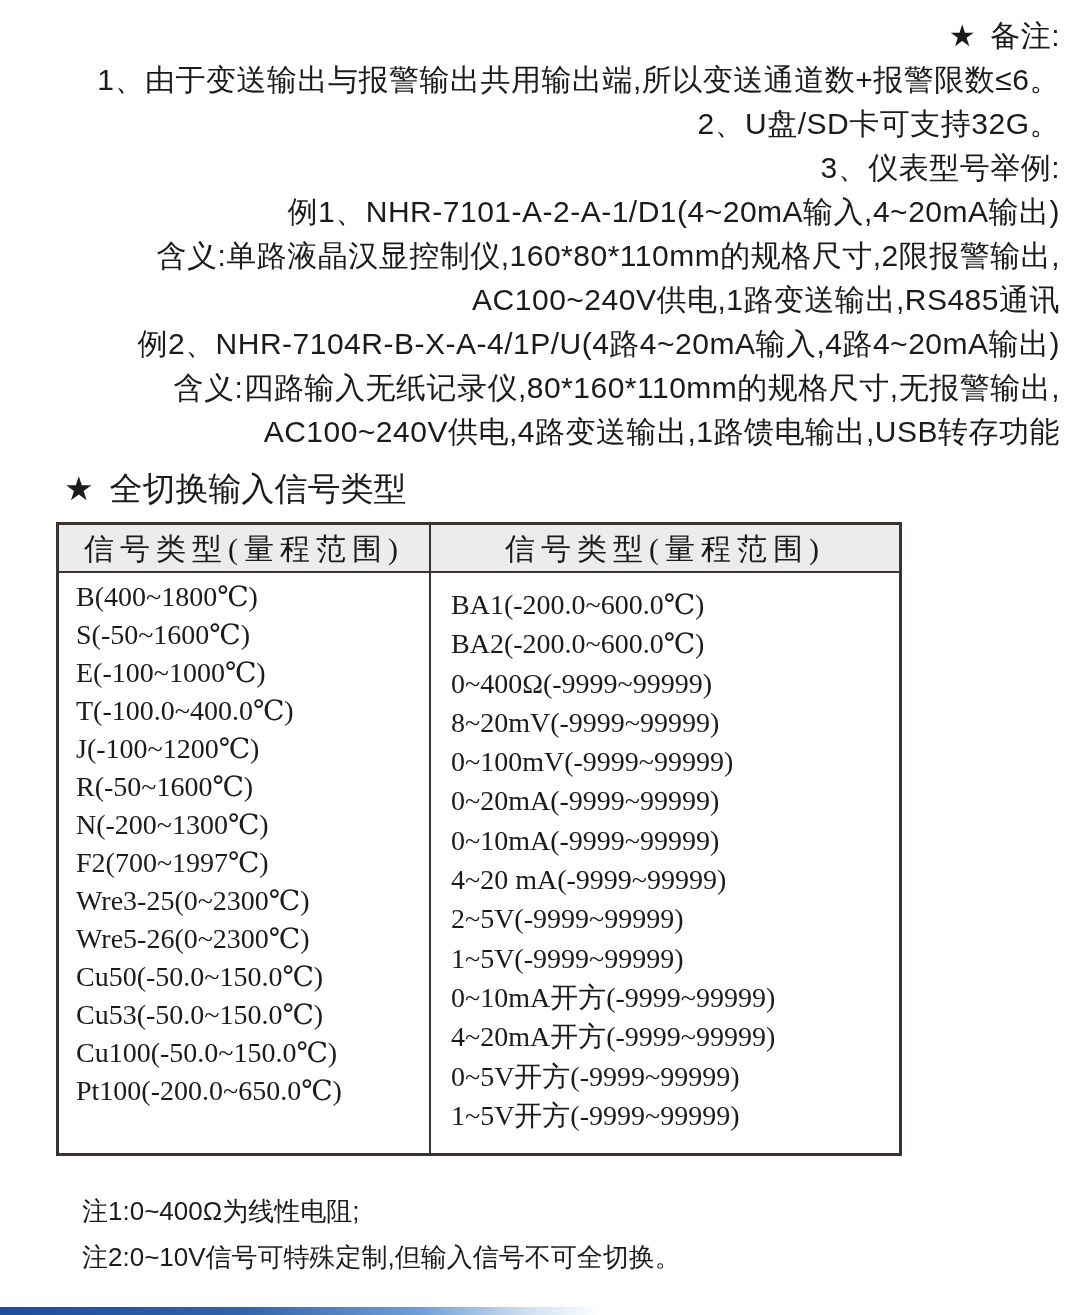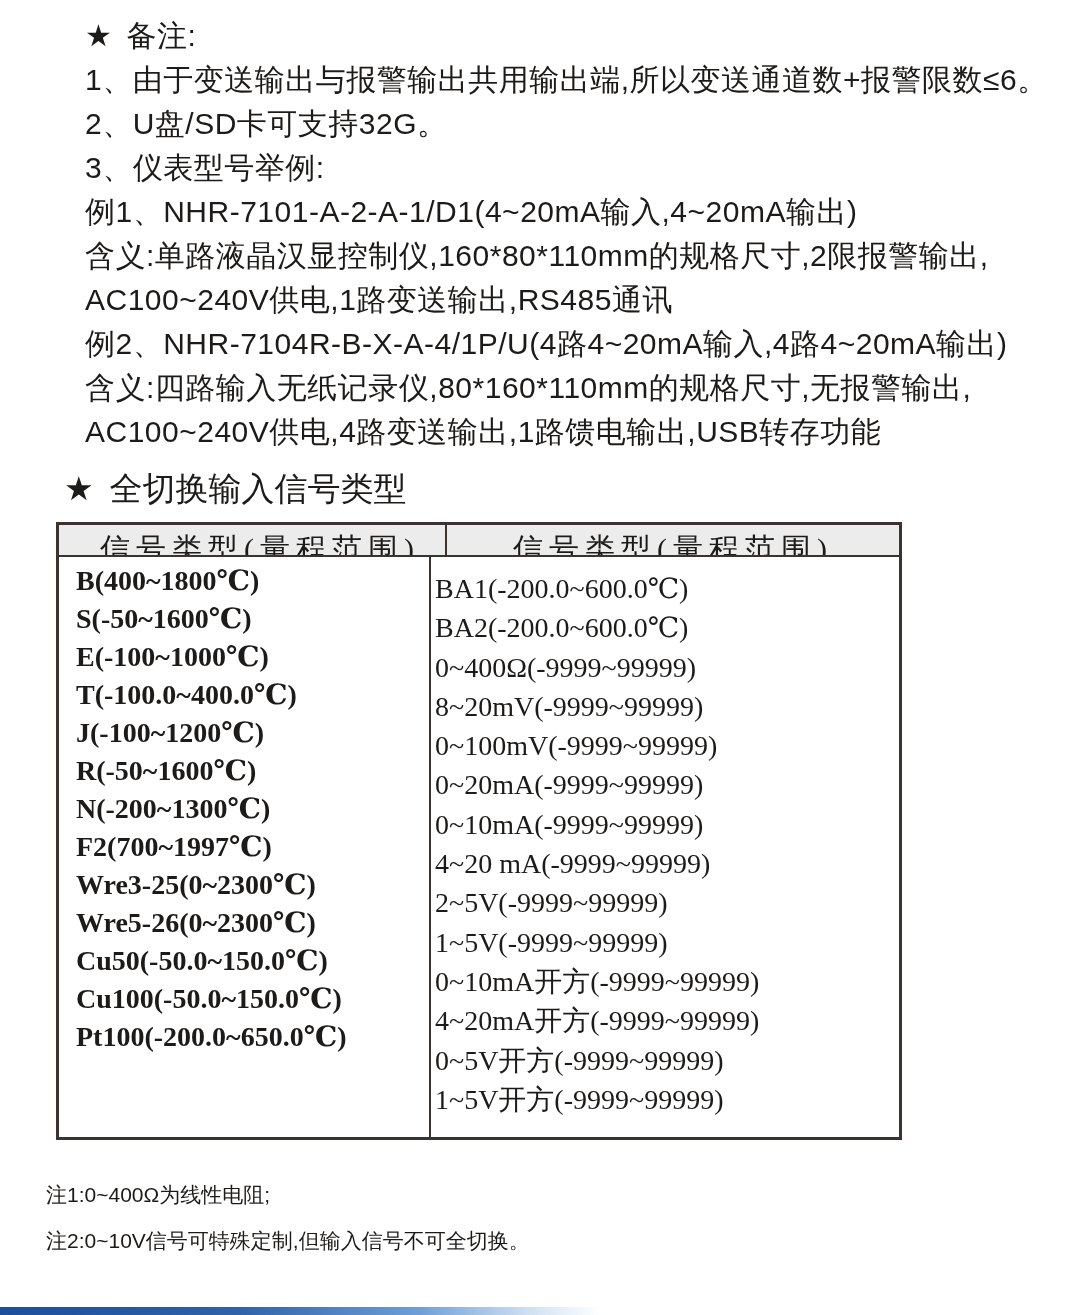--- a/index.html
+++ b/index.html
@@ -17,20 +17,21 @@
   .remarks {
     padding-top: 14px;
     margin-left: 85px;
     margin-right: 20px;
   }
   .remark-line {
     font-size: 30px;
     line-height: 44px;
     letter-spacing: 0.5px;
     white-space: nowrap;
+    text-align: right;
   }
   .remark-heading .star { margin-right: 14px; font-size: 30px; }
 
   
   .signal-title-row {
     margin: 12px 0 0 64px;
     font-size: 33px;
     line-height: 46px;
     white-space: nowrap;
   }
@@ -40,54 +41,54 @@
   .sig-table {
     margin: 10px 0 0 56px;
     width: 846px;
     border: 3px solid #3a332f;
     font-family: "Liberation Serif", "DejaVu Serif", serif;
   }
   .sig-thead {
     display: flex;
     background: #ececec;
     border-bottom: 2px solid #3a332f;
-    height: 32px;
-    padding-left: 16px;
+    height: 48px;
   }
   .sig-th {
     font-size: 30px;
     line-height: 48px;
     text-align: center;
     letter-spacing: 6px;
     white-space: nowrap;
     overflow: hidden;
   }
   .sig-th.left  { width: 372px; border-right: 2px solid #3a332f; }
   .sig-th.right { flex: 1; }
 
   .sig-tbody { display: flex; min-height: 580px; }
   .sig-col { font-size: 28px; white-space: nowrap; }
   .sig-col.left {
     width: 372px;
     border-right: 2px solid #3a332f;
     padding: 5px 0 6px 17px;
   }
-  .sig-col.left .sig-row { line-height: 38px; font-weight: bold; }
+  .sig-col.left .sig-row { line-height: 38px; }
   .sig-col.right {
     flex: 1;
-    padding: 12px 0 0 4px;
+    padding: 12px 0 0 20px;
   }
   .sig-col.right .sig-row { line-height: 39.3px; }
 
   
   .footnotes { margin: 32px 0 0 46px; }
   .footnote {
-    font-size: 21px;
+    font-size: 26px;
     line-height: 46px;
     white-space: nowrap;
+    margin-left: 36px;
   }
 
   
   .footer-bar {
     position: absolute;
     left: 0;
     bottom: 0;
     width: 600px;
     height: 8px;
     background: linear-gradient(90deg, #1c4e9c 0%, #2f62a8 40%, #6f9fd8 70%, #cfe0f2 88%, #ffffff 100%);
@@ -129,20 +130,21 @@
           <div class="sig-row">S(-50~1600℃)</div>
           <div class="sig-row">E(-100~1000℃)</div>
           <div class="sig-row">T(-100.0~400.0℃)</div>
           <div class="sig-row">J(-100~1200℃)</div>
           <div class="sig-row">R(-50~1600℃)</div>
           <div class="sig-row">N(-200~1300℃)</div>
           <div class="sig-row">F2(700~1997℃)</div>
           <div class="sig-row">Wre3-25(0~2300℃)</div>
           <div class="sig-row">Wre5-26(0~2300℃)</div>
           <div class="sig-row">Cu50(-50.0~150.0℃)</div>
+          <div class="sig-row">Cu53(-50.0~150.0℃)</div>
           <div class="sig-row">Cu100(-50.0~150.0℃)</div>
           <div class="sig-row">Pt100(-200.0~650.0℃)</div>
         </div>
         <div class="sig-col right">
           <div class="sig-row">BA1(-200.0~600.0℃)</div>
           <div class="sig-row">BA2(-200.0~600.0℃)</div>
           <div class="sig-row">0~400Ω(-9999~99999)</div>
           <div class="sig-row">8~20mV(-9999~99999)</div>
           <div class="sig-row">0~100mV(-9999~99999)</div>
           <div class="sig-row">0~20mA(-9999~99999)</div>

